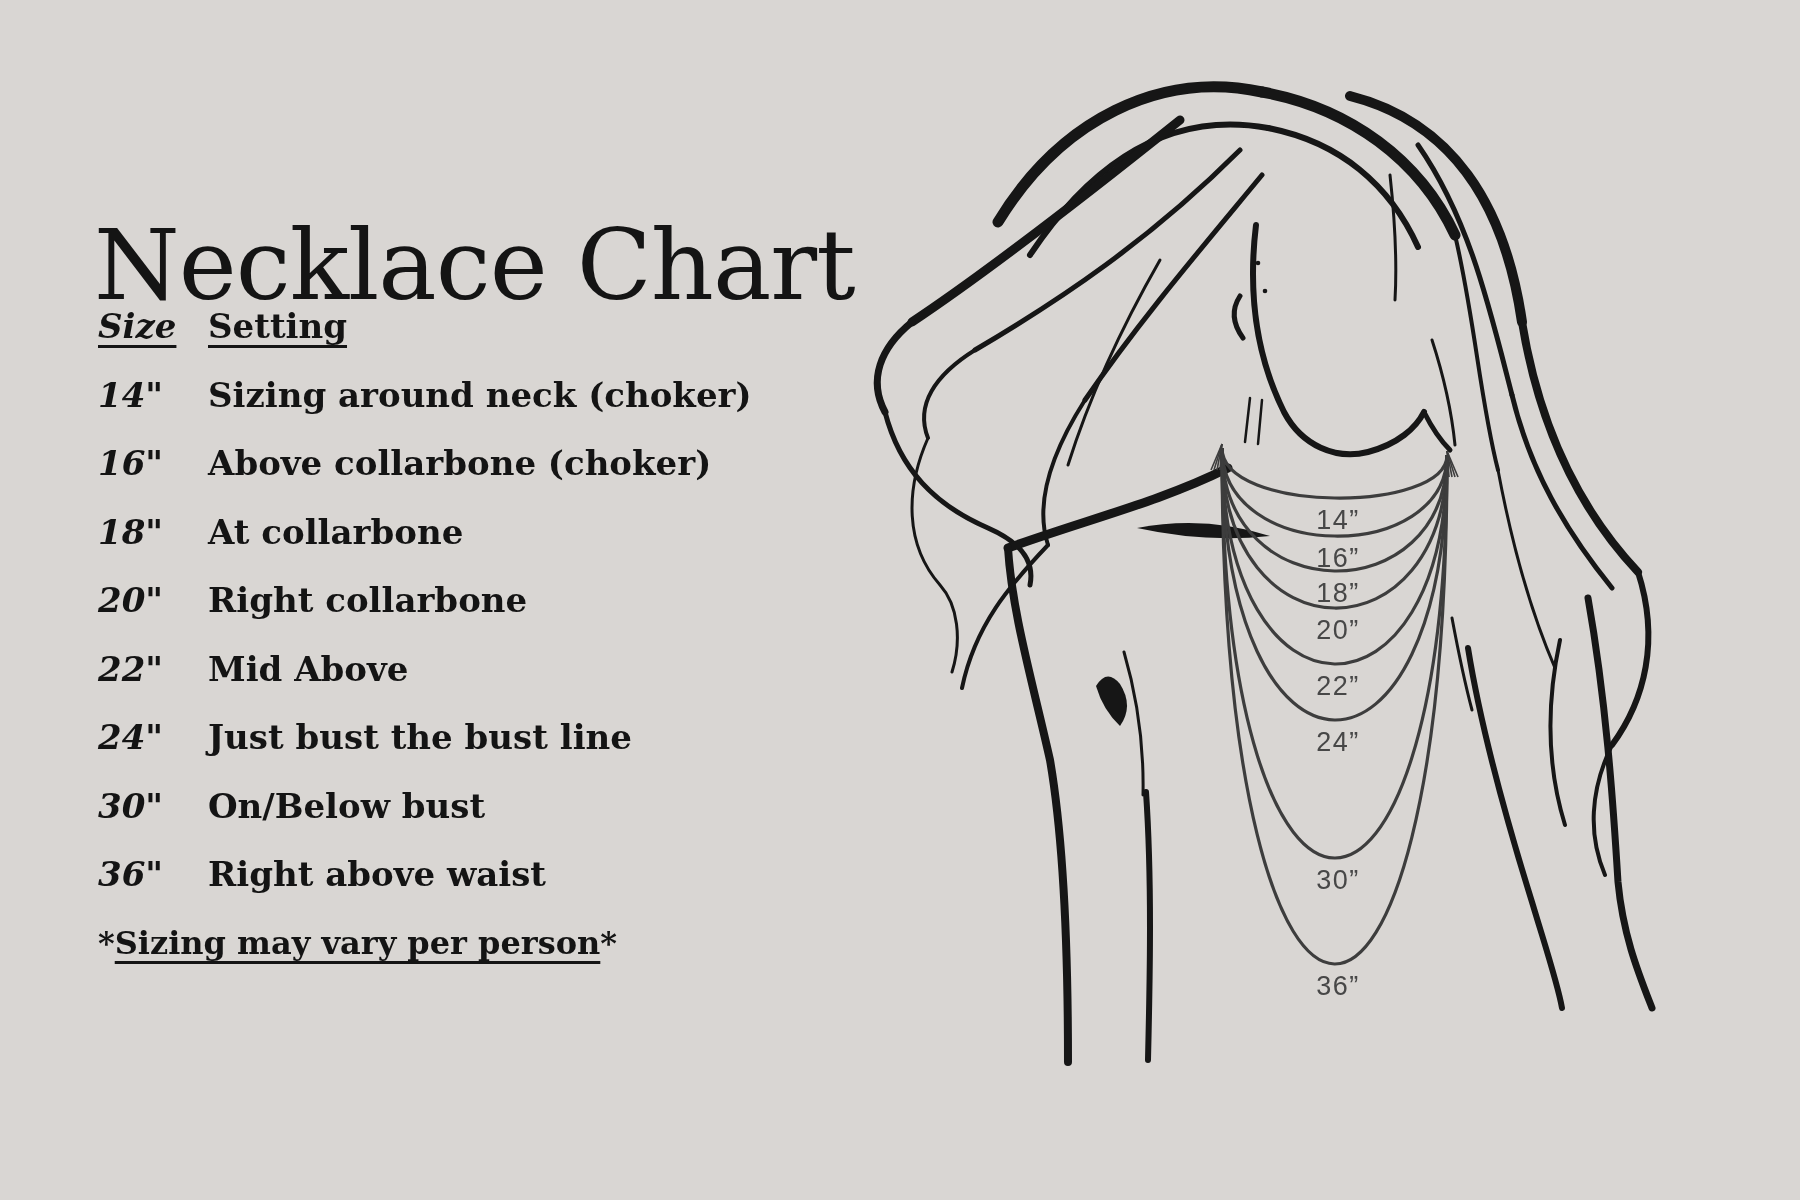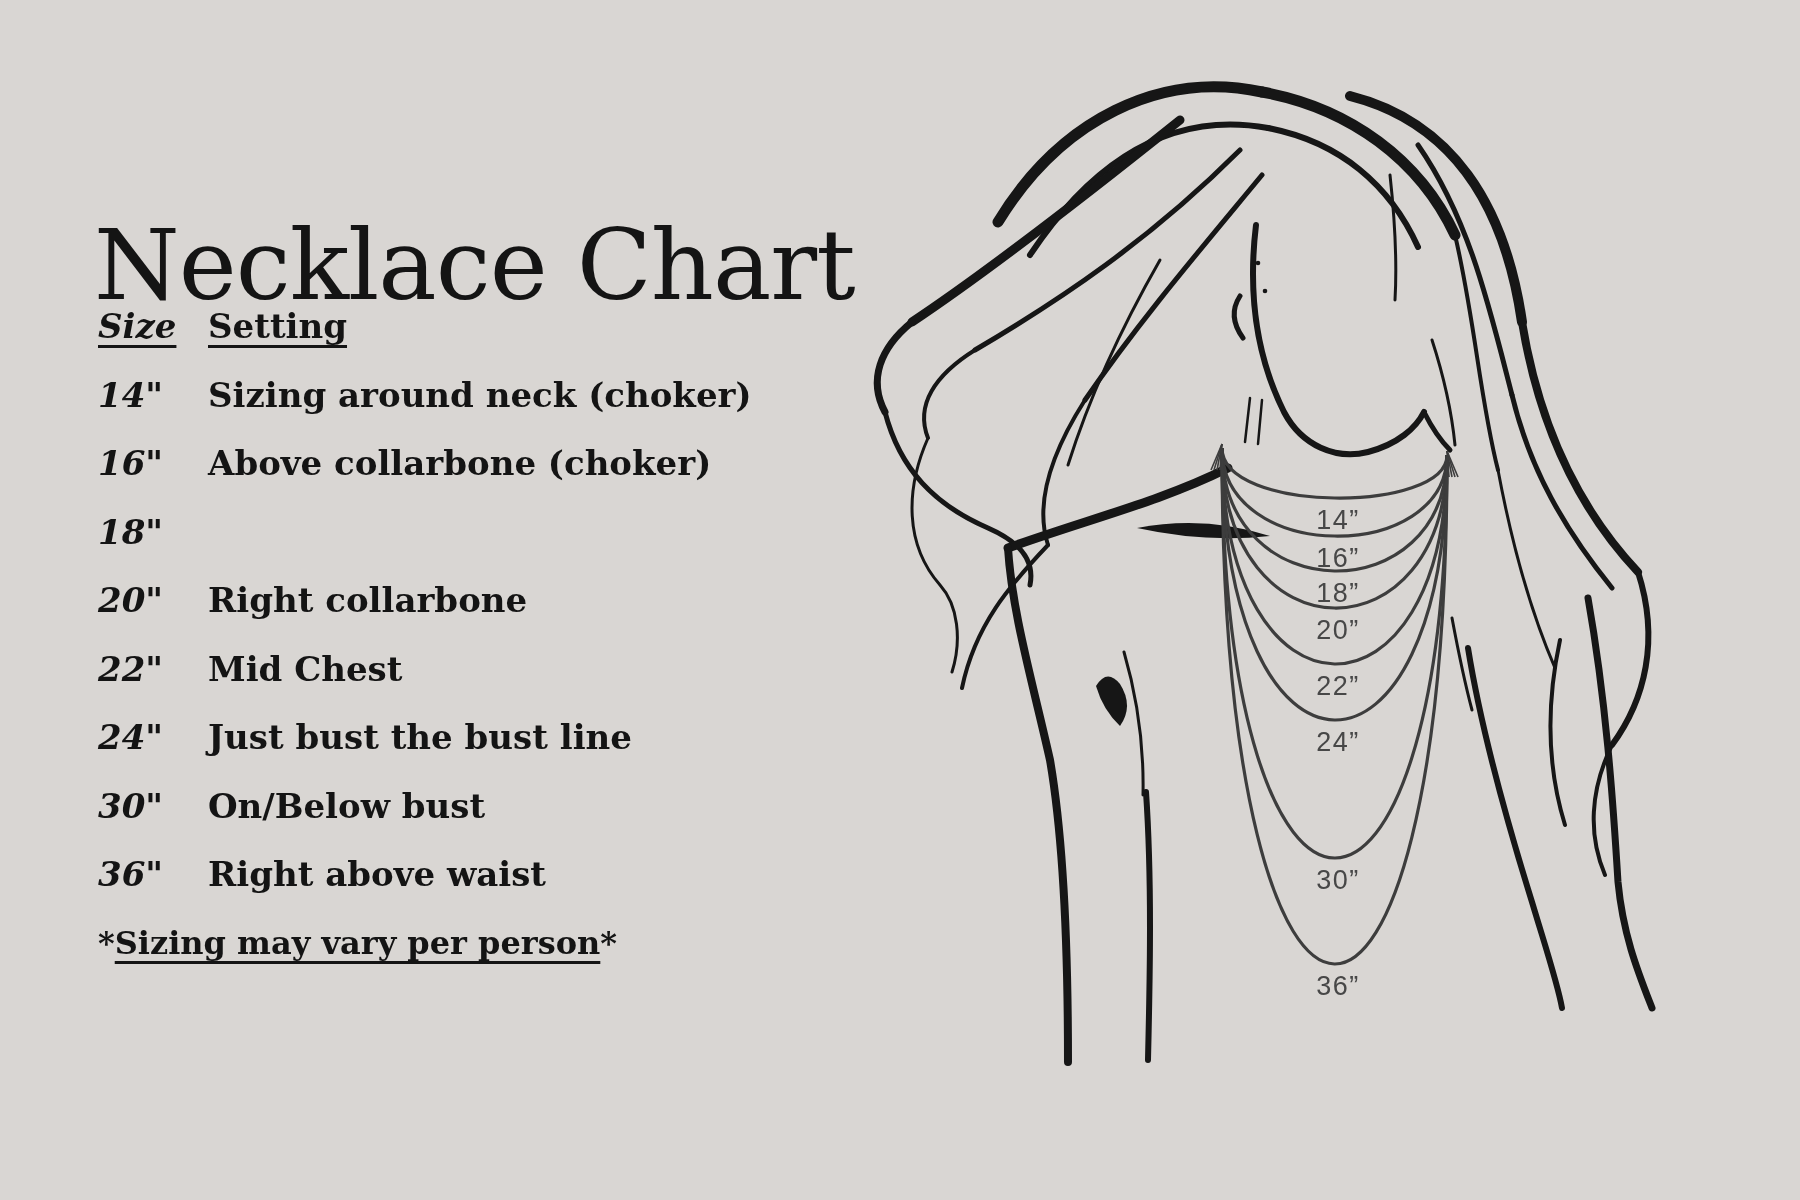--- a/index.html
+++ b/index.html
@@ -95,28 +95,29 @@
       <div class="trow">
         <div class="cell-size">14"</div>
         <div class="cell-setting">Sizing around neck (choker)</div>
       </div>
       <div class="trow">
         <div class="cell-size">16"</div>
         <div class="cell-setting">Above collarbone (choker)</div>
       </div>
       <div class="trow">
         <div class="cell-size">18"</div>
+        <div class="cell-setting">At collarbone</div>
       </div>
       <div class="trow">
         <div class="cell-size">20"</div>
         <div class="cell-setting">Right collarbone</div>
       </div>
       <div class="trow">
         <div class="cell-size">22"</div>
-        <div class="cell-setting">Mid Chest</div>
+        <div class="cell-setting">Mid Above</div>
       </div>
       <div class="trow">
         <div class="cell-size">24"</div>
         <div class="cell-setting">Just bust the bust line</div>
       </div>
       <div class="trow">
         <div class="cell-size">30"</div>
         <div class="cell-setting">On/Below bust</div>
       </div>
       <div class="trow">

